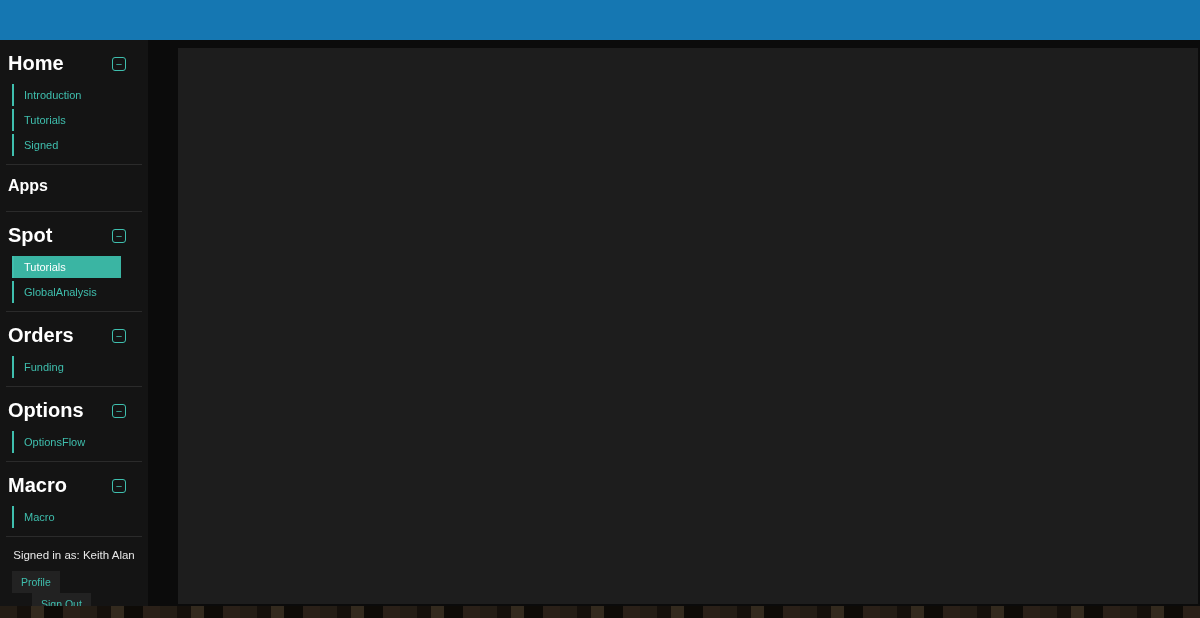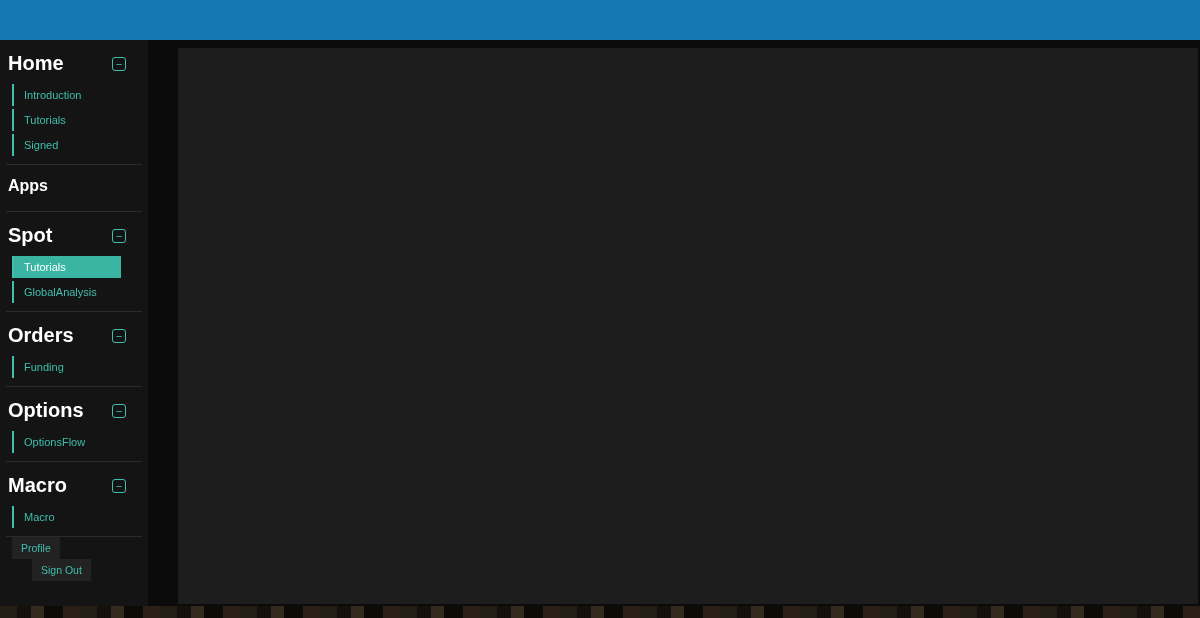--- a/index.html
+++ b/index.html
@@ -128,20 +128,21 @@
   <div class="side-item">OptionsFlow</div>
   <hr class="divider">
 
   <div class="side-header">
     <span class="ttl">Macro</span>
     <span class="collapse-box">−</span>
   </div>
   <div class="side-item">Macro</div>
   <hr class="divider">
 
+  <div id="signed-in">Signed in as: Keith Alan</div>
   <span class="auth-btn" id="profile-btn">Profile</span>
   <span class="auth-btn" id="signout-btn">Sign Out</span>
 </div>
 
 <div class="abs" id="panel"></div>
 
 <div class="abs ctl-label" style="left:191px;top:68px;">Ticker</div>
 <input class="abs" id="ticker-input" value="BTC_USDT" style="">
 
 <div class="abs ctl-label" style="left:677px;top:68px;">Volume Percentiles: 0 .. 100</div>

